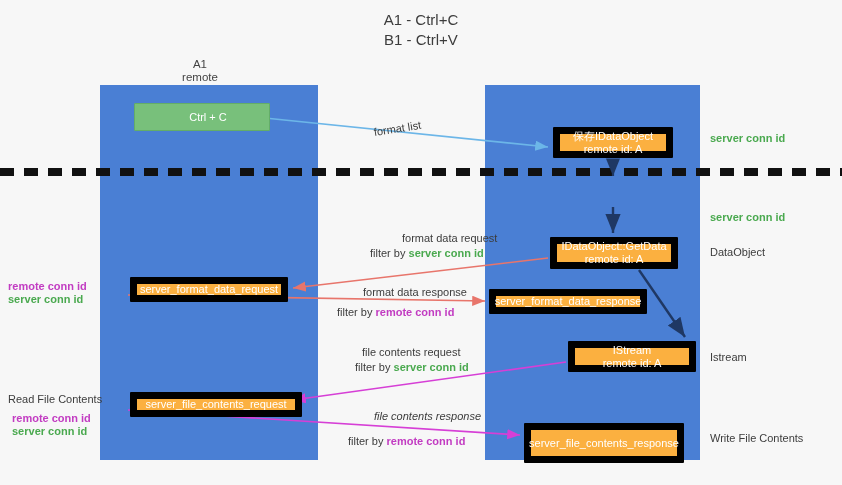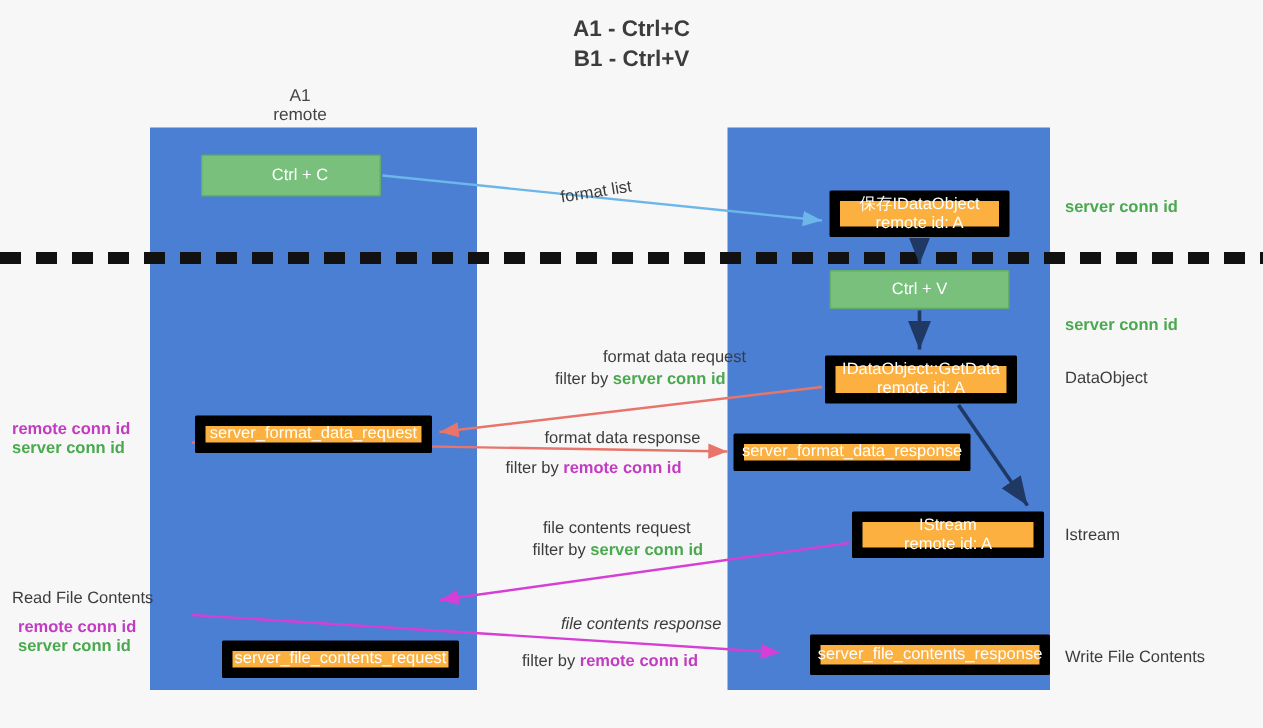--- a/index.html
+++ b/index.html
@@ -19,39 +19,39 @@
   .lane-head{position:absolute;text-align:center;color:#444;font-size:11.5px;line-height:13px;}
   .lane-head .l1{display:block;}
   .lane-head .l2{display:block;}
   .head-a{left:140px;top:58px;width:120px;}
   .head-b{left:530px;top:58px;width:130px;}
 
   .divider{position:absolute;left:0;top:168px;width:842px;height:8px;
     background:repeating-linear-gradient(to right,#111 0 14px,transparent 14px 24px);}
 
   .title{position:absolute;left:0;top:10px;width:842px;text-align:center;
-    color:#3c3c3c;font-size:15px;line-height:20px;font-weight:bold;}
+    color:#3c3c3c;font-size:15px;line-height:20px;}
   .title span{display:block;}
 
   .box{position:absolute;box-sizing:border-box;display:flex;flex-direction:column;
     align-items:center;justify-content:center;color:#fff;font-size:11px;line-height:13px;
     text-align:center;border-radius:1px;}
   .box .ln{display:block;white-space:nowrap;}
   .green{background:#78c07b;border:1px solid #63ad68;}
   .orange{background:#fbb040;border:7px solid #000000;}
 
-  .b-ctrlc{left:134px;top:103px;width:120px;height:28px;padding-left:12px;}
+  .b-ctrlc{left:134px;top:103px;width:136px;height:28px;padding-left:12px;}
   .b-idataobject{left:553px;top:127px;width:120px;height:31px;}
   .b-ctrlv{left:553px;top:180px;width:120px;height:26px;}
   .b-getdata{left:550px;top:237px;width:128px;height:32px;}
   .b-fmt-req{left:130px;top:277px;width:158px;height:25px;}
   .b-fmt-resp{left:489px;top:289px;width:158px;height:25px;}
   .b-istream{left:568px;top:341px;width:128px;height:31px;}
-  .b-file-req{left:148px;top:392px;width:158px;height:25px;margin-top:35px;}
-  .b-file-resp{left:540px;top:423px;width:160px;height:27px;text-align:right;}
+  .b-file-req{left:130px;top:392px;width:172px;height:25px;}
+  .b-file-resp{left:524px;top:423px;width:160px;height:40px;text-align:right;}
 
   .lbl{position:absolute;font-size:11px;color:#3c3c3c;line-height:14px;white-space:nowrap;}
   .lbl .g{color:#4aa94f;font-weight:bold;}
   .lbl .m{color:#c23cc2;font-weight:bold;}
 
   .rot-up{transform:rotate(-9deg);transform-origin:left bottom;}
 
   .side-g{color:#4aa94f;font-weight:bold;}
   .side-m{color:#c23cc2;font-weight:bold;}
 
@@ -108,23 +108,20 @@
 
   <div class="box green b-ctrlc">
     <span class="ln">Ctrl + C</span>
   </div>
 
   <div class="box orange b-idataobject">
     <span class="ln">保存IDataObject</span>
     <span class="ln">remote id: A</span>
   </div>
 
-  <div class="box green b-ctrlv">
-    <span class="ln">Ctrl + V</span>
-  </div>
 
   <div class="box orange b-getdata">
     <span class="ln">IDataObject::GetData</span>
     <span class="ln">remote id: A</span>
   </div>
 
   <div class="box orange b-fmt-req">
     <span class="ln">server_format_data_request</span>
   </div>
 

